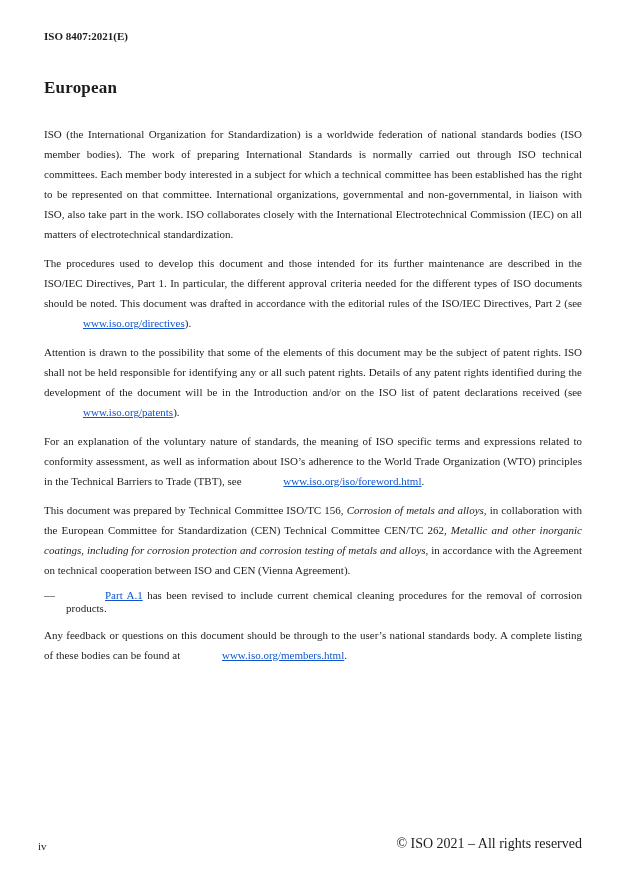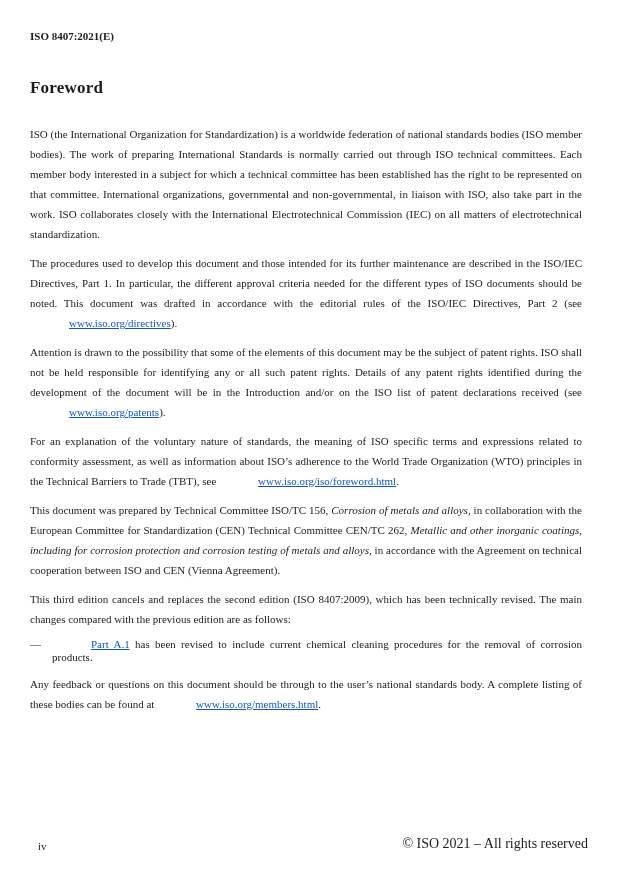--- a/index.html
+++ b/index.html
@@ -11,21 +11,21 @@
     width: 620px;
     height: 876px;
     position: relative;
     font-family: "Liberation Serif", "DejaVu Serif", serif;
     color: #1c1c1c;
     overflow: hidden;
   }
   .page {
     position: absolute;
     inset: 0;
-    padding: 30px 38px 20px 30px;
+    padding: 30px 38px 20px 44px;
     box-sizing: border-box;
   }
   .doc-header {
     font-size: 11px;
     font-weight: bold;
     margin: 0 0 36px 0;
   }
   .doc-title {
     font-size: 17px;
     font-weight: bold;
@@ -54,45 +54,44 @@
   .italic { font-style: italic; }
   a.doc-link {
     color: var(--link-color, #1155CC);
     text-decoration: underline;
     overflow-wrap: anywhere;
     margin-left: 39px;
   }
   .doc-footer {
     position: absolute;
     left: 38px;
-    right: 32px;
+    right: 38px;
     bottom: 24px;
     display: flex;
     justify-content: space-between;
     align-items: flex-end;
   }
   .footer-page-num { font-size: 11px; }
   .footer-copyright { font-size: 14px; }
 </style>
 </head>
 <body>
 
 <div class="page">
 
   <div class="doc-header">ISO 8407:2021(E)</div>
 
-  <h1 class="doc-title">Foreword</h1>
+  <h1 class="doc-title">European</h1>
 
   <div class="doc-body">
       <p><span class="run">ISO (the International Organization for Standardization) is a worldwide federation of national standards bodies (ISO member bodies). The work of preparing International Standards is normally carried out through ISO technical committees. Each member body interested in a subject for which a technical committee has been established has the right to be represented on that committee. International organizations, governmental and non-governmental, in liaison with ISO, also take part in the work. ISO collaborates closely with the International Electrotechnical Commission (IEC) on all matters of electrotechnical standardization.</span></p>
       <p><span class="run">The procedures used to develop this document and those intended for its further maintenance are described in the ISO/IEC Directives, Part 1. In particular, the different approval criteria needed for the different types of ISO documents should be noted. This document was drafted in accordance with the editorial rules of the ISO/IEC Directives, Part 2 (see </span><a href="#" class="doc-link">www.iso.org/directives</a><span class="run">).</span></p>
       <p><span class="run">Attention is drawn to the possibility that some of the elements of this document may be the subject of patent rights. ISO shall not be held responsible for identifying any or all such patent rights. Details of any patent rights identified during the development of the document will be in the Introduction and/or on the ISO list of patent declarations received (see </span><a href="#" class="doc-link">www.iso.org/patents</a><span class="run">).</span></p>
       <p><span class="run">For an explanation of the voluntary nature of standards, the meaning of ISO specific terms and expressions related to conformity assessment, as well as information about ISO’s adherence to the World Trade Organization (WTO) principles in the Technical Barriers to Trade (TBT), see </span><a href="#" class="doc-link">www.iso.org/iso/foreword.html</a><span class="run">.</span></p>
       <p><span class="run">This document was prepared by Technical Committee ISO/TC 156, </span><span class="italic">Corrosion of metals and alloys</span><span class="run">, in collaboration with the European Committee for Standardization (CEN) Technical Committee CEN/TC 262, </span><span class="italic">Metallic and other inorganic coatings, including for corrosion protection and corrosion testing of metals and alloys</span><span class="run">, in accordance with the Agreement on technical cooperation between ISO and CEN (Vienna Agreement).</span></p>
-      <p><span class="run">This third edition cancels and replaces the second edition (ISO 8407:2009), which has been technically revised. The main changes compared with the previous edition are as follows:</span></p>
       <div class="list-item">
         <span class="marker">—</span>
         <span class="li-body"><a href="#" class="doc-link">Part A.1</a><span class="run"> has been revised to include current chemical cleaning procedures for the removal of corrosion products.</span></span>
       </div>
       <p><span class="run">Any feedback or questions on this document should be through to the user’s national standards body. A complete listing of these bodies can be found at </span><a href="#" class="doc-link">www.iso.org/members.html</a><span class="run">.</span></p>
     </div>
 
   <div class="doc-footer">
     <span class="footer-page-num">iv</span>
     <span class="footer-copyright">© ISO 2021 – All rights reserved</span>

